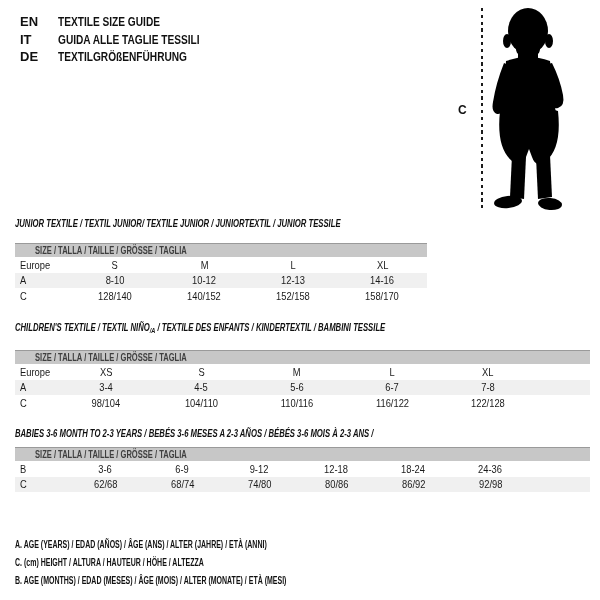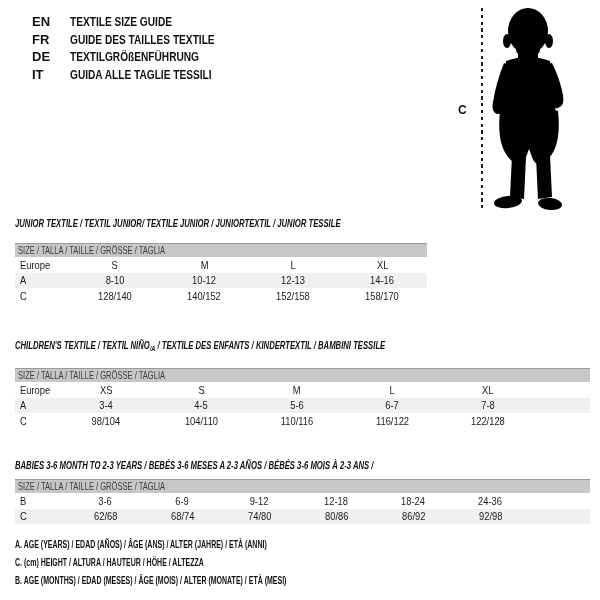--- a/index.html
+++ b/index.html
@@ -8,38 +8,38 @@
     font-family:"Liberation Sans", sans-serif;color:#111;overflow:hidden;
   }
   
   .cx-title{display:inline-block;transform:scaleX(0.70);transform-origin:0 50%;white-space:nowrap;}
   .cx-lang{display:inline-block;transform:scaleX(0.78);transform-origin:0 50%;white-space:nowrap;}
   .cx-bar{display:inline-block;transform:scaleX(0.72);transform-origin:0 50%;white-space:nowrap;}
   .cxc{display:inline-block;transform:scaleX(0.85);transform-origin:50% 50%;white-space:nowrap;}
   .cxl{display:inline-block;transform:scaleX(0.85);transform-origin:0 50%;white-space:nowrap;}
 
   
-  .lang-list{position:absolute;left:32px;top:13px;}
+  .lang-list{position:absolute;left:20px;top:13px;}
   .lang-row{display:flex;height:17.5px;align-items:center;font-weight:bold;font-size:13px;}
   .lang-row .code{flex:0 0 38px;}
 
   
   .dotted-line{position:absolute;left:481px;top:8px;width:2.4px;height:202px;
     background-image:repeating-linear-gradient(to bottom,#1c1c1c 0px,#1c1c1c 3.2px,transparent 3.2px,transparent 6.8px);}
   .c-label{position:absolute;left:458px;top:103px;font-size:12px;font-weight:bold;}
   .baby-svg{position:absolute;left:487px;top:5px;}
 
   
   .sec{position:absolute;left:15px;}
   .sec-title{font-size:11px;font-weight:bold;line-height:12px;white-space:nowrap;color:#101010;font-style:italic;}
   .sec-title.multi{line-height:18px;white-space:normal;}
-  .sec-title .ttl-line{display:block;white-space:nowrap;margin-top:32px;}
+  .sec-title .ttl-line{display:block;white-space:nowrap;}
   .sub{font-size:8px;vertical-align:-2px;}
   .size-bar{background:#c7c7c7;border-top:1px solid #9a9a9a;height:13px;line-height:12px;
-    padding-left:3px;color:#3e3e3e;font-size:10.5px;font-weight:normal;}
+    padding-left:20px;color:#3e3e3e;font-size:10.5px;font-weight:bold;}
   .mt14{margin-top:14px;} .mt13{margin-top:13px;} .mt5{margin-top:5px;}
   table.size-table{border-collapse:collapse;table-layout:fixed;width:100%;}
   table.size-table td{height:15.5px;padding:0;font-size:11px;text-align:center;vertical-align:middle;color:#1a1a1a;margin-top:15px;}
   table.size-table td.lbl{text-align:left;padding-left:5px;}
   tr.stripe{background:#f0f0f0;}
 
   
   .notes{position:absolute;left:15px;top:536px;font-size:10px;font-weight:bold;}
   .notes .note-line{height:18px;line-height:18px;white-space:nowrap;}
 </style>
@@ -47,30 +47,26 @@
 <body>
 
 <div class="canvas">
 
   <div class="lang-list">
     <div class="lang-row">
       <span class="code">EN</span>
       <span class="cx-lang">TEXTILE SIZE GUIDE</span>
     </div>
     <div class="lang-row">
-      <span class="code">FR</span>
-      <span class="cx-lang">GUIDE DES TAILLES TEXTILE</span>
+      <span class="code">IT</span>
+      <span class="cx-lang">GUIDA ALLE TAGLIE TESSILI</span>
     </div>
     <div class="lang-row">
       <span class="code">DE</span>
       <span class="cx-lang">TEXTILGRÖßENFÜHRUNG</span>
-    </div>
-    <div class="lang-row">
-      <span class="code">IT</span>
-      <span class="cx-lang">GUIDA ALLE TAGLIE TESSILI</span>
     </div>
   </div>
 
   <span class="c-label">C</span>
   <div class="dotted-line"></div>
   <svg class="baby-svg" width="94" height="206" viewBox="0 0 94 206" xmlns="http://www.w3.org/2000/svg">
     <g fill="#000000">
       <ellipse cx="41" cy="26" rx="20" ry="23"></ellipse>
       <ellipse cx="20" cy="36" rx="4" ry="7"></ellipse>
       <ellipse cx="62" cy="36" rx="4" ry="7"></ellipse>
@@ -121,21 +117,21 @@
         <td class="lbl"><span class="cxl">C</span></td>
         <td><span class="cxc">128/140</span></td>
         <td><span class="cxc">140/152</span></td>
         <td><span class="cxc">152/158</span></td>
         <td><span class="cxc">158/170</span></td>
       </tr>
     </tbody>
       </table>
   </div>
 
-  <div class="sec" style="top:339px;width:575px;">
+  <div class="sec" style="top:321px;width:575px;">
     <div class="sec-title">
       <span class="cx-title"><span>CHILDREN'S TEXTILE / TEXTIL NIÑO</span><span class="sub">/A</span><span> / TEXTILE DES ENFANTS / KINDERTEXTIL / BAMBINI TESSILE</span></span>
     </div>
     <div class="size-bar mt13">
       <span class="cx-bar">SIZE / TALLA / TAILLE / GRÖSSE / TAGLIA</span>
     </div>
     <table class="size-table">
       <colgroup>
           <col style="width:7.5%">
           <col style="width:16.6%">

